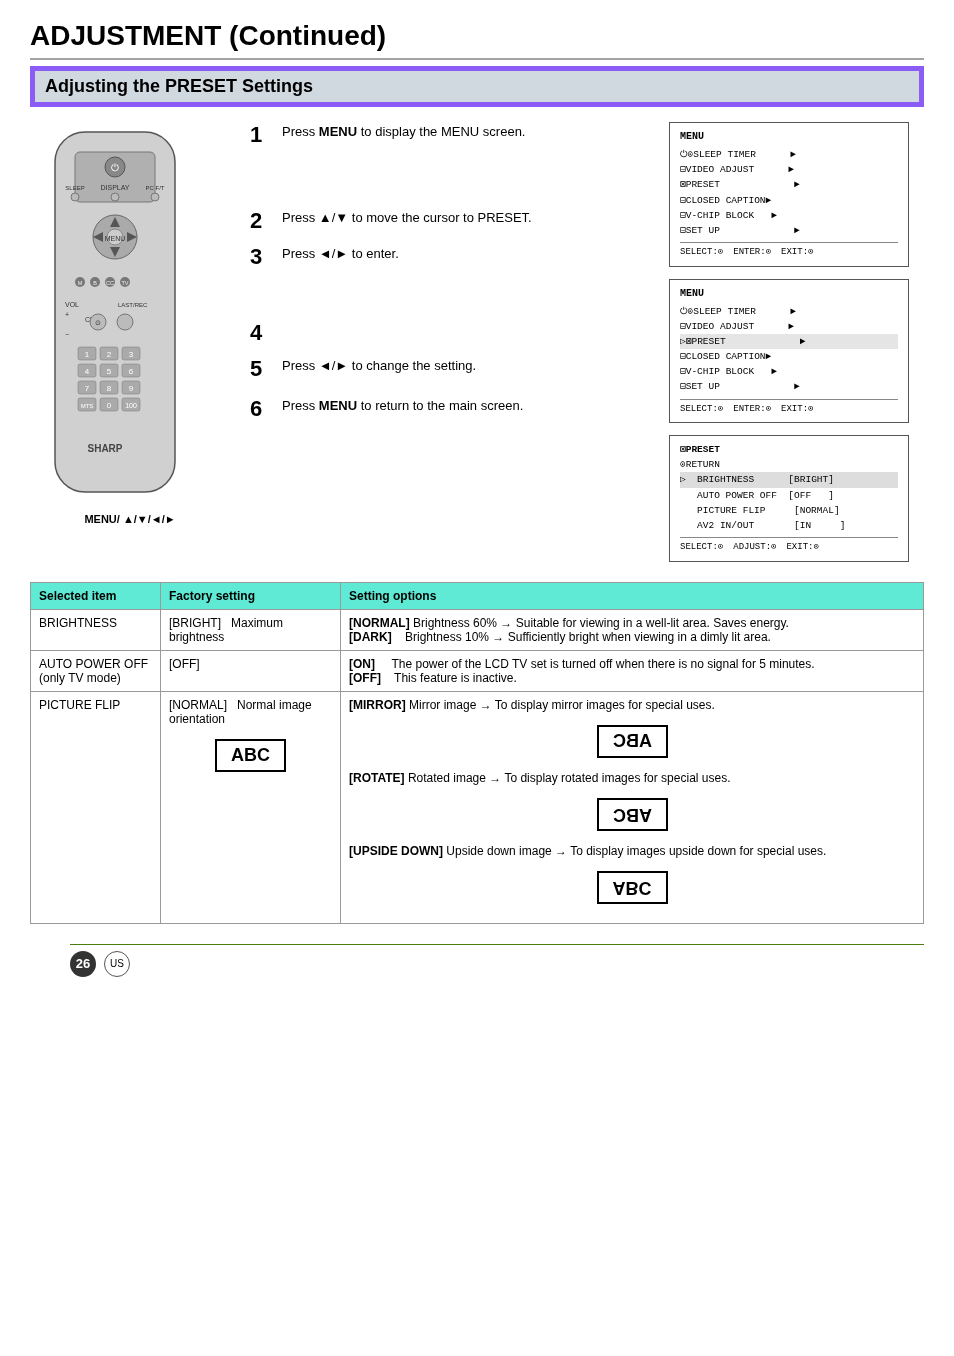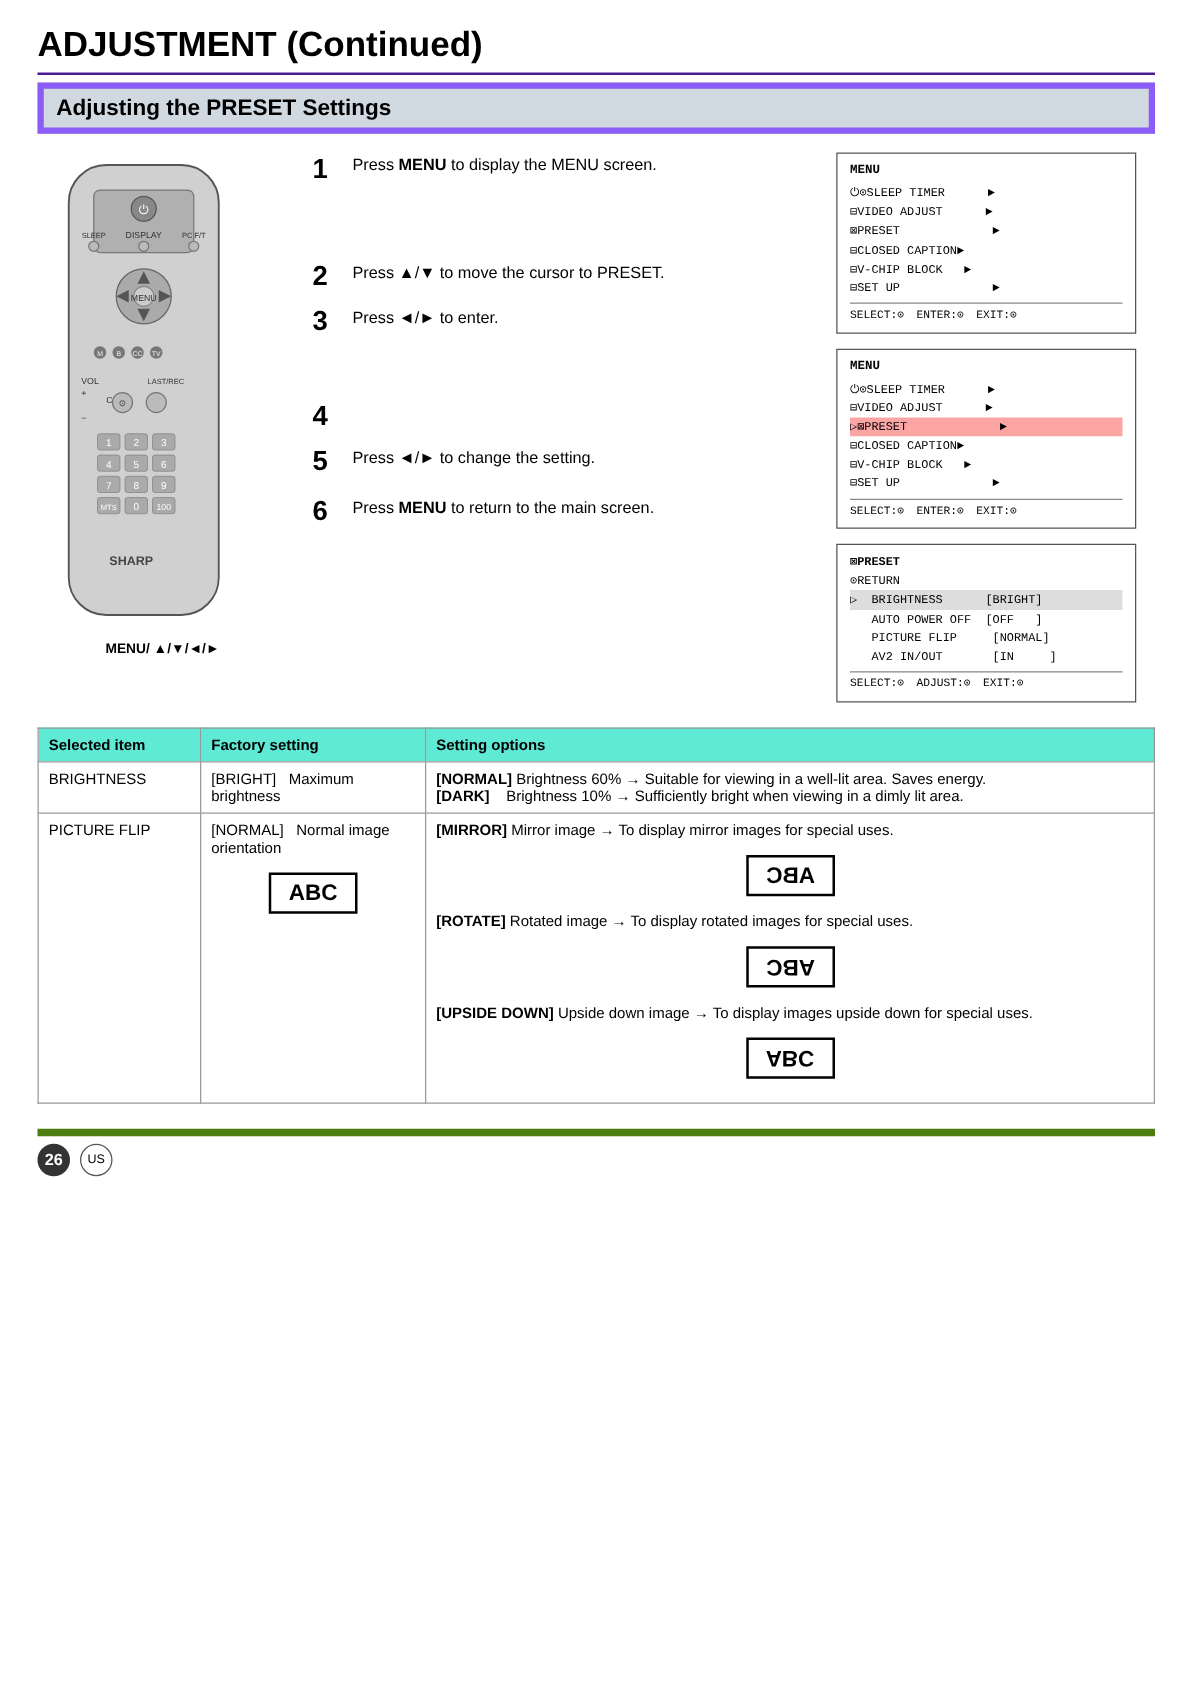--- a/index.html
+++ b/index.html
@@ -9,21 +9,21 @@
       background: #fff;
       color: #000;
       width: 954px;
       min-height: 1356px;
       padding: 20px 30px;
     }
     h1.page-title {
       font-size: 28px;
       font-weight: bold;
       margin-bottom: 6px;
-      border-bottom: 2px solid #4c1d95;
+      border-bottom: 2px solid #a3a3a3;
       padding-bottom: 6px;
     }
     h2.section-title {
       font-size: 18px;
       font-weight: bold;
       background: #d0d8e0;
       padding: 5px 10px;
       margin-bottom: 15px;
       border: 5px solid #8b5cf6;
     }
@@ -98,22 +98,23 @@
     }
     .abc-center { text-align: center; margin: 5px 0; }
 
     .option-tag { font-weight: bold; }
 
     .bottom-bar {
       display: flex;
       align-items: center;
       gap: 8px;
       margin-top: 20px;
-      border-top: 6px solid #4d7c0f;
+      border-top: 1px solid #4d7c0f;
       padding-top: 6px;
+      margin-left: 40px;
     }
     .page-num {
       background: #333;
       color: #fff;
       border-radius: 50%;
       width: 26px;
       height: 26px;
       display: flex;
       align-items: center;
       justify-content: center;
@@ -283,21 +284,21 @@
             <span>ENTER:⊙</span>
             <span>EXIT:⊙</span>
         </div>
       </div>
 
       <div class="screen-box">
         <div style="font-weight:bold; font-size:10px; margin-bottom:2px;">MENU</div>
         <div style="font-size:9.5px; line-height:1.6;">
           <div>⏻⊙SLEEP TIMER &nbsp;&nbsp;&nbsp;&nbsp; ►</div>
           <div>⊟VIDEO ADJUST &nbsp;&nbsp;&nbsp;&nbsp; ►</div>
-          <div style="background:#fca5a5;">▷⊠PRESET &nbsp;&nbsp;&nbsp;&nbsp;&nbsp;&nbsp;&nbsp;&nbsp;&nbsp;&nbsp;&nbsp; ►</div>
+          <div style="background:#e5e5e5;">▷⊠PRESET &nbsp;&nbsp;&nbsp;&nbsp;&nbsp;&nbsp;&nbsp;&nbsp;&nbsp;&nbsp;&nbsp; ►</div>
           <div>⊟CLOSED CAPTION►</div>
           <div>⊟V-CHIP BLOCK &nbsp; ►</div>
           <div>⊟SET UP &nbsp;&nbsp;&nbsp;&nbsp;&nbsp;&nbsp;&nbsp;&nbsp;&nbsp;&nbsp;&nbsp; ►</div>
         </div>
         <div style="border-top:1px solid #888; margin-top:4px; padding-top:2px; font-size:9px; display:flex; gap:10px;">
           <span>SELECT:⊙</span>
             <span>ENTER:⊙</span>
             <span>EXIT:⊙</span>
         </div>
       </div>
@@ -333,20 +334,28 @@
 
     <tr>
       <td>BRIGHTNESS</td>
       <td>[BRIGHT] &nbsp; Maximum brightness</td>
       <td>
         <span class="option-tag">[NORMAL]</span> Brightness 60% → Suitable for viewing in a well-lit area. Saves energy.<br>
         <span class="option-tag">[DARK]</span> &nbsp;&nbsp; Brightness 10% → Sufficiently bright when viewing in a dimly lit area.
       </td>
     </tr>
 
+    <tr>
+      <td>AUTO POWER OFF<br>(only TV mode)</td>
+      <td>[OFF]</td>
+      <td>
+        <span class="option-tag">[ON]</span> &nbsp;&nbsp;&nbsp; The power of the LCD TV set is turned off when there is no signal for 5 minutes.<br>
+        <span class="option-tag">[OFF]</span> &nbsp;&nbsp; This feature is inactive.
+      </td>
+    </tr>
 
     <tr>
       <td>PICTURE FLIP</td>
       <td>
         [NORMAL] &nbsp; Normal image orientation
         <div class="abc-center">
           <div class="abc-box">ABC</div>
         </div>
       </td>
       <td>

